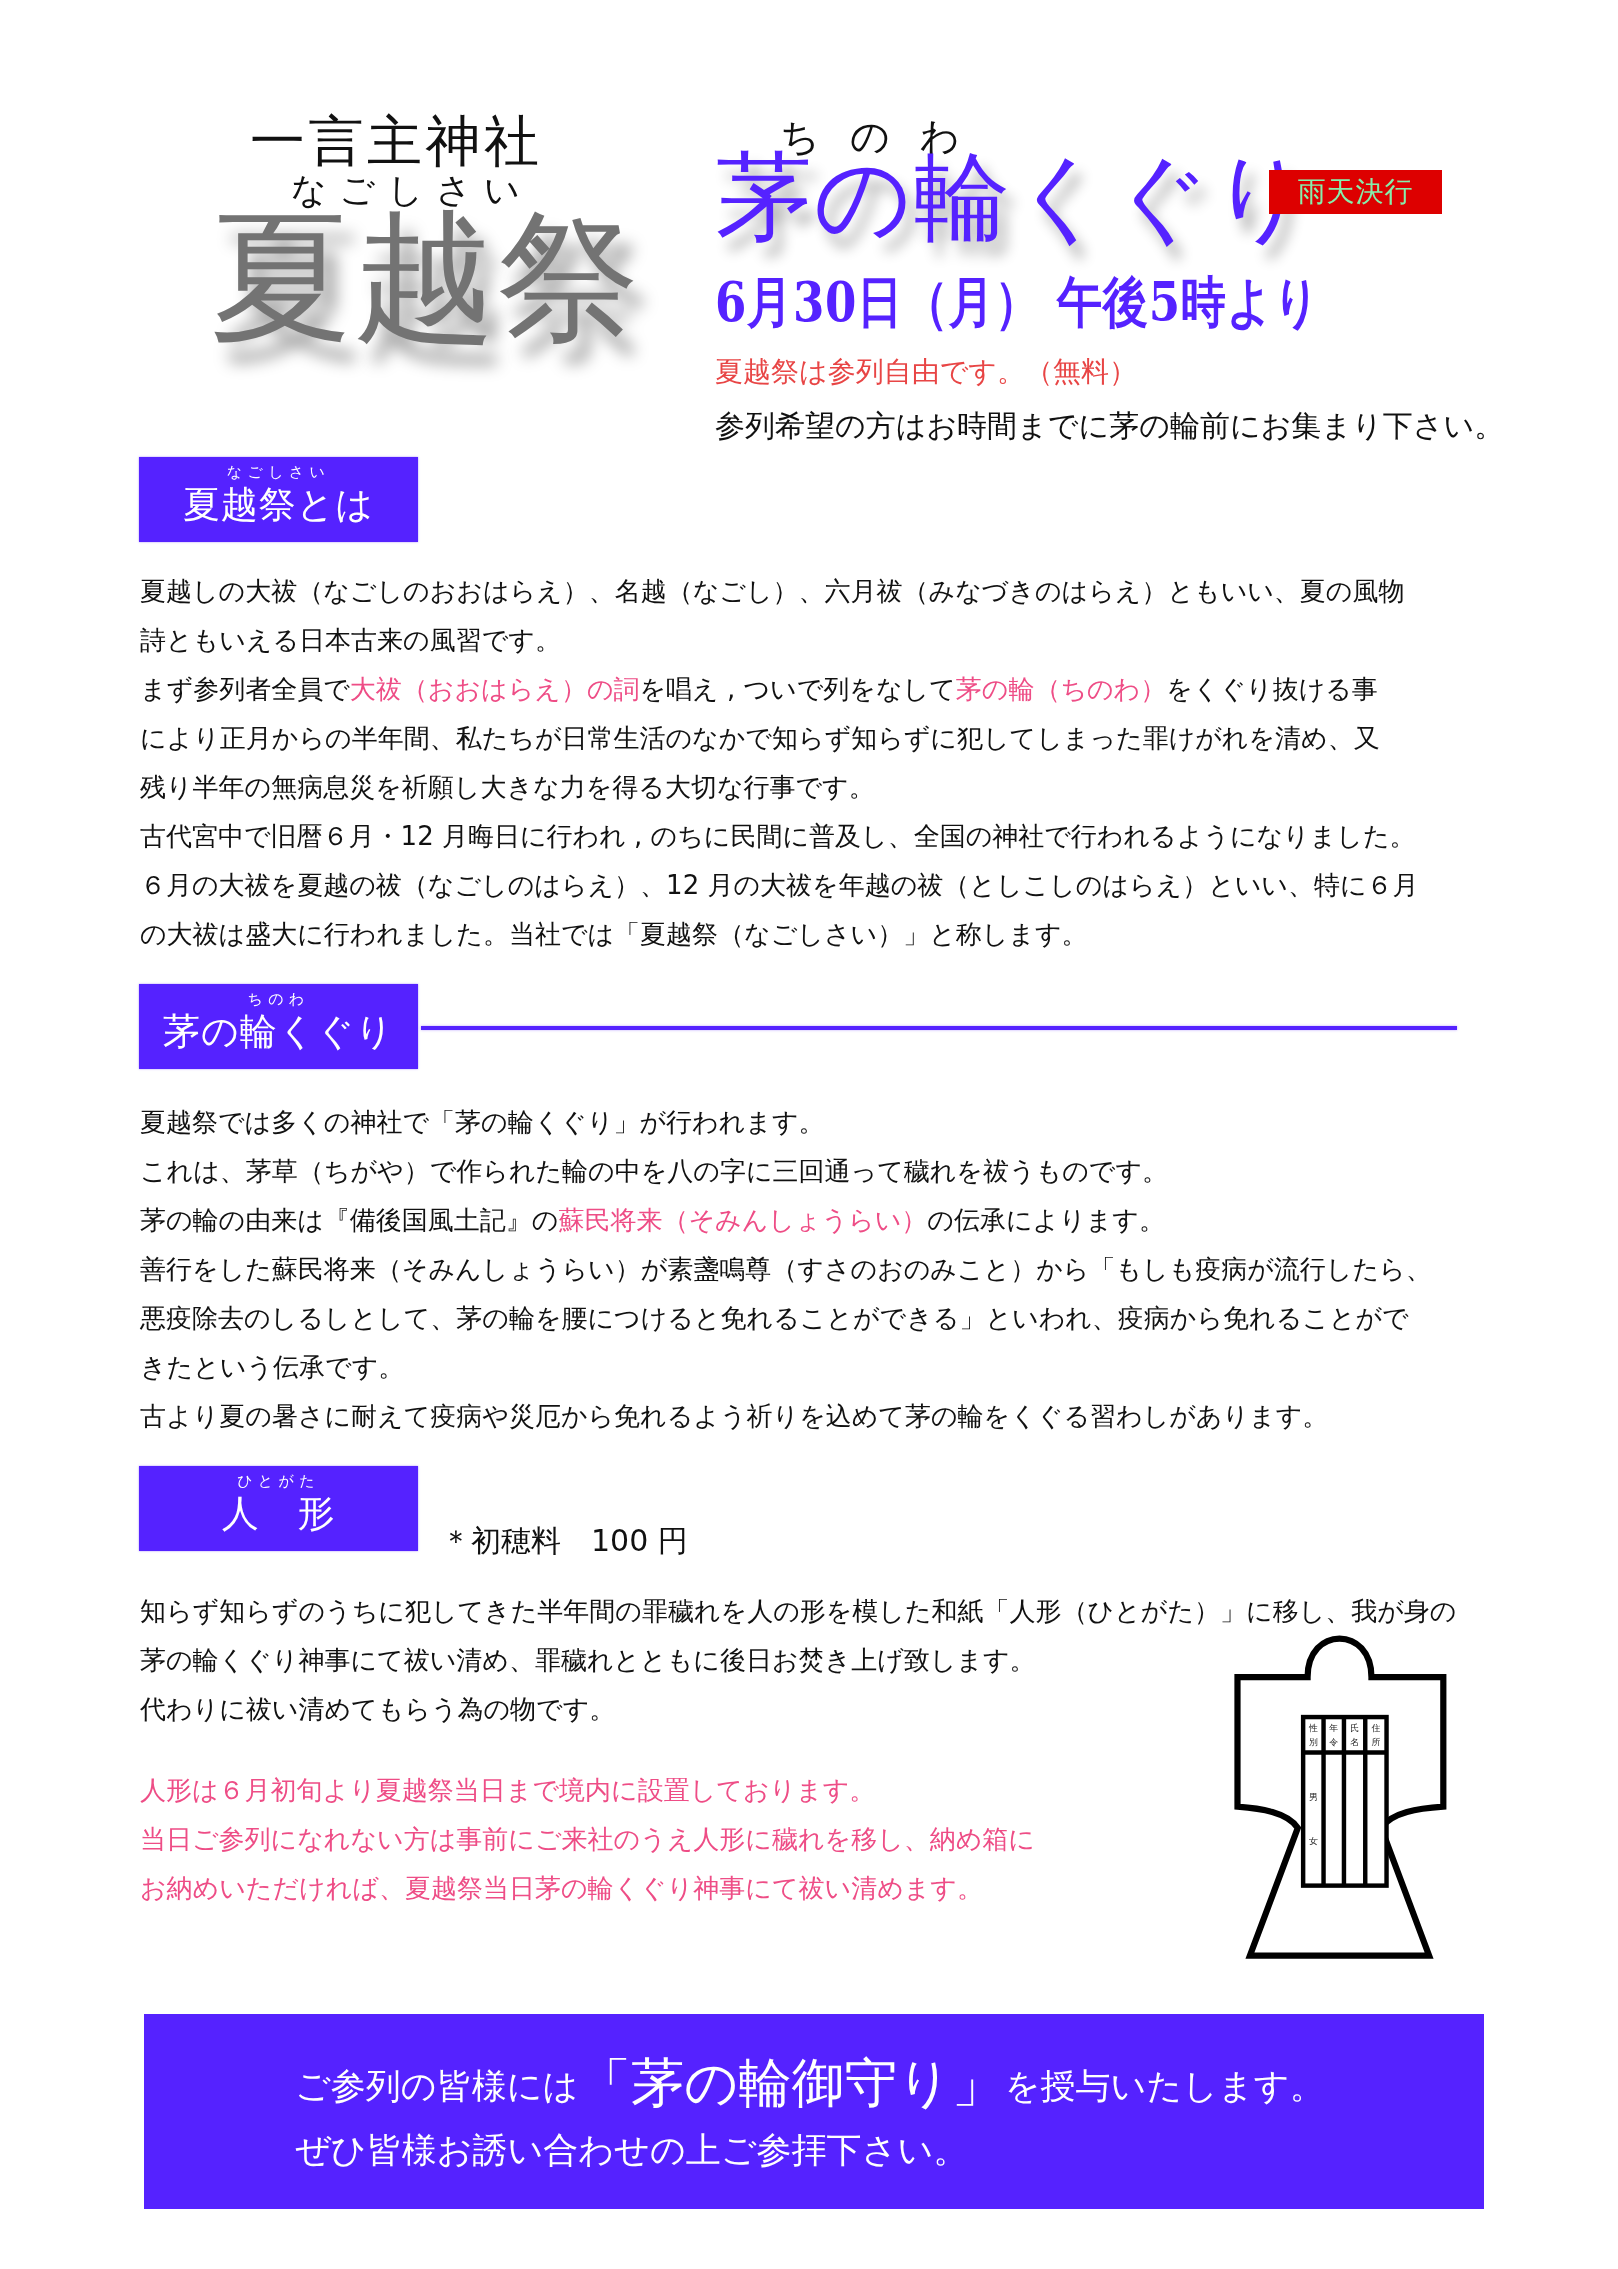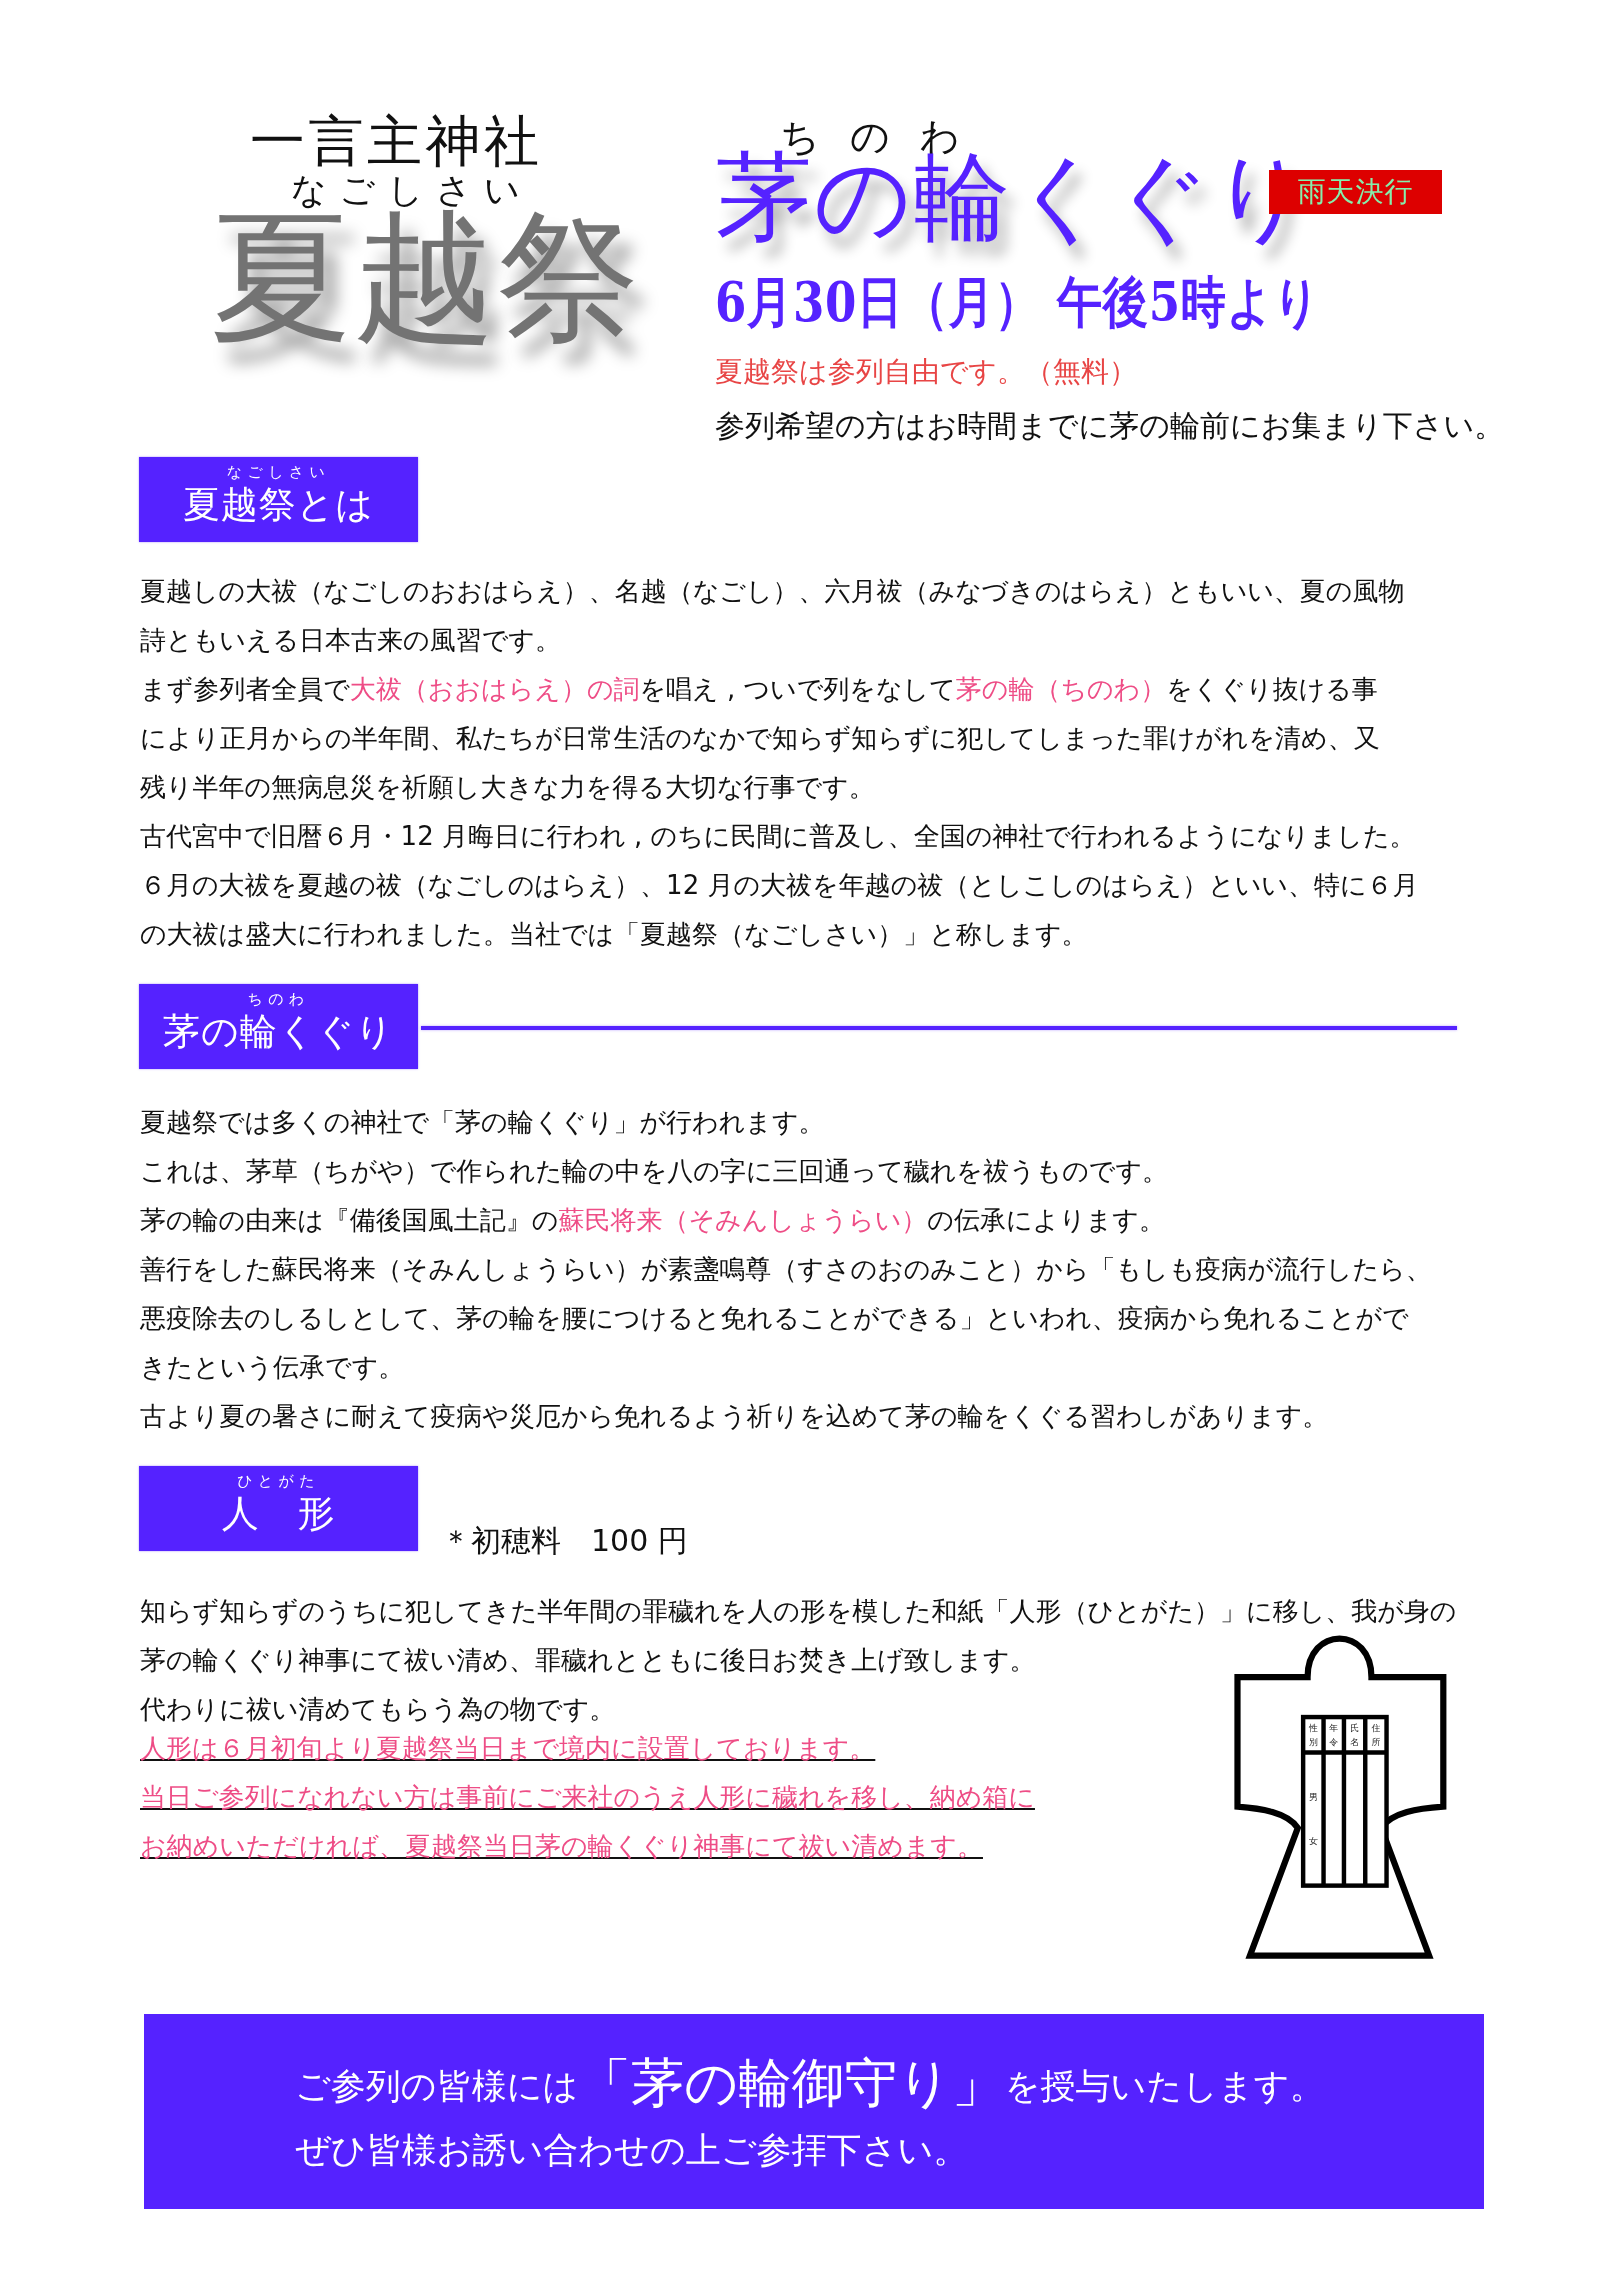--- a/index.html
+++ b/index.html
@@ -105,21 +105,21 @@
   <span class="label">人　形</span>
 </div>
 <div class="abs fee">＊初穂料　100 円</div>
 
 <div class="abs para" style="top:1587px;">
   <p>知らず知らずのうちに犯してきた半年間の罪穢れを人の形を模した和紙「人形（ひとがた）」に移し、我が身の</p>
   <p>茅の輪くぐり神事にて祓い清め、罪穢れとともに後日お焚き上げ致します。</p>
   <p>代わりに祓い清めてもらう為の物です。</p>
 </div>
 
-<div class="abs para pink-para" style="top:1724px;text-decoration:underline;">
+<div class="abs para pink-para" style="top:1766px;">
   <p>人形は６月初旬より夏越祭当日まで境内に設置しております。</p>
   <p>当日ご参列になれない方は事前にご来社のうえ人形に穢れを移し、納め箱に</p>
   <p>お納めいただければ、夏越祭当日茅の輪くぐり神事にて祓い清めます。</p>
 </div>
 
 <svg class="abs hitogata" viewBox="0 0 260 390">
   <path d="M85 52 C85 -6 157 -6 157 52 L238 52 L238 198 C210 200 180 204 168 222 L222 366 L20 366 L74 222 C62 204 32 200 6 198 L6 52 Z" fill="#fff" stroke="#000" stroke-width="7" stroke-linejoin="miter"></path>
   <rect x="80" y="97" width="94" height="190" fill="#fff" stroke="#000" stroke-width="5"></rect>
   <line x1="80" y1="137" x2="174" y2="137" stroke="#000" stroke-width="5"></line>
   <line x1="103" y1="97" x2="103" y2="287" stroke="#000" stroke-width="5"></line>

